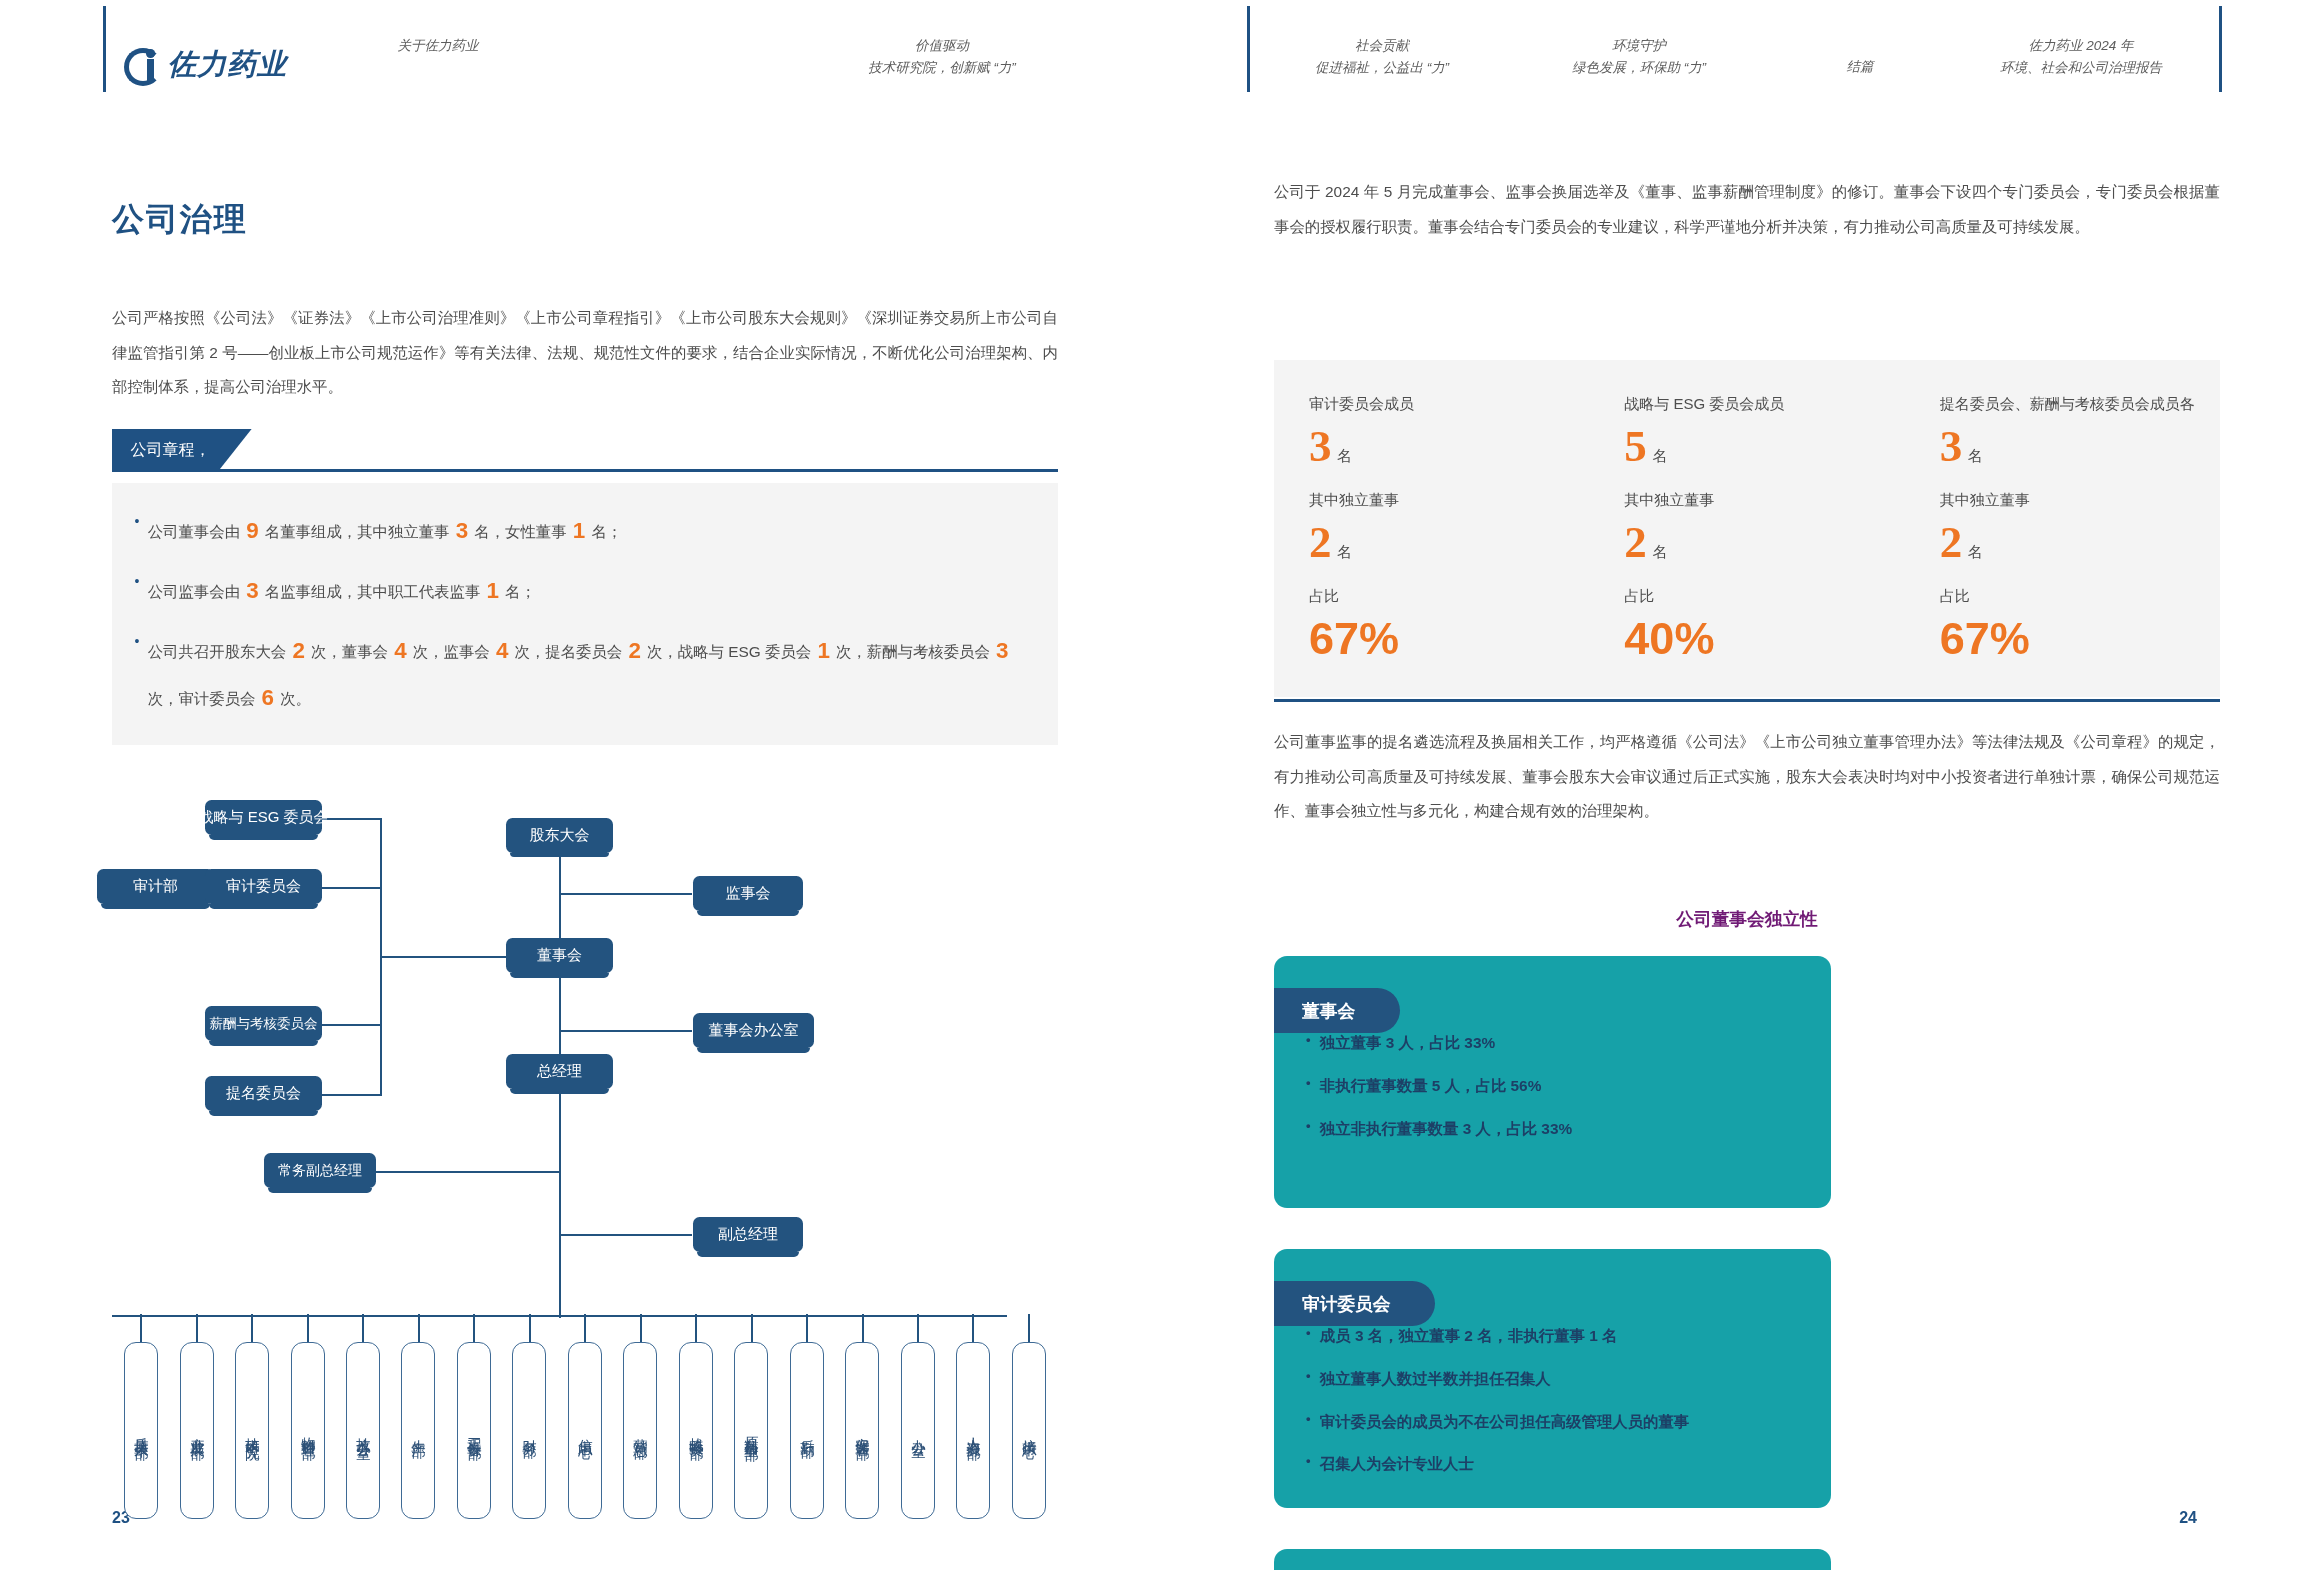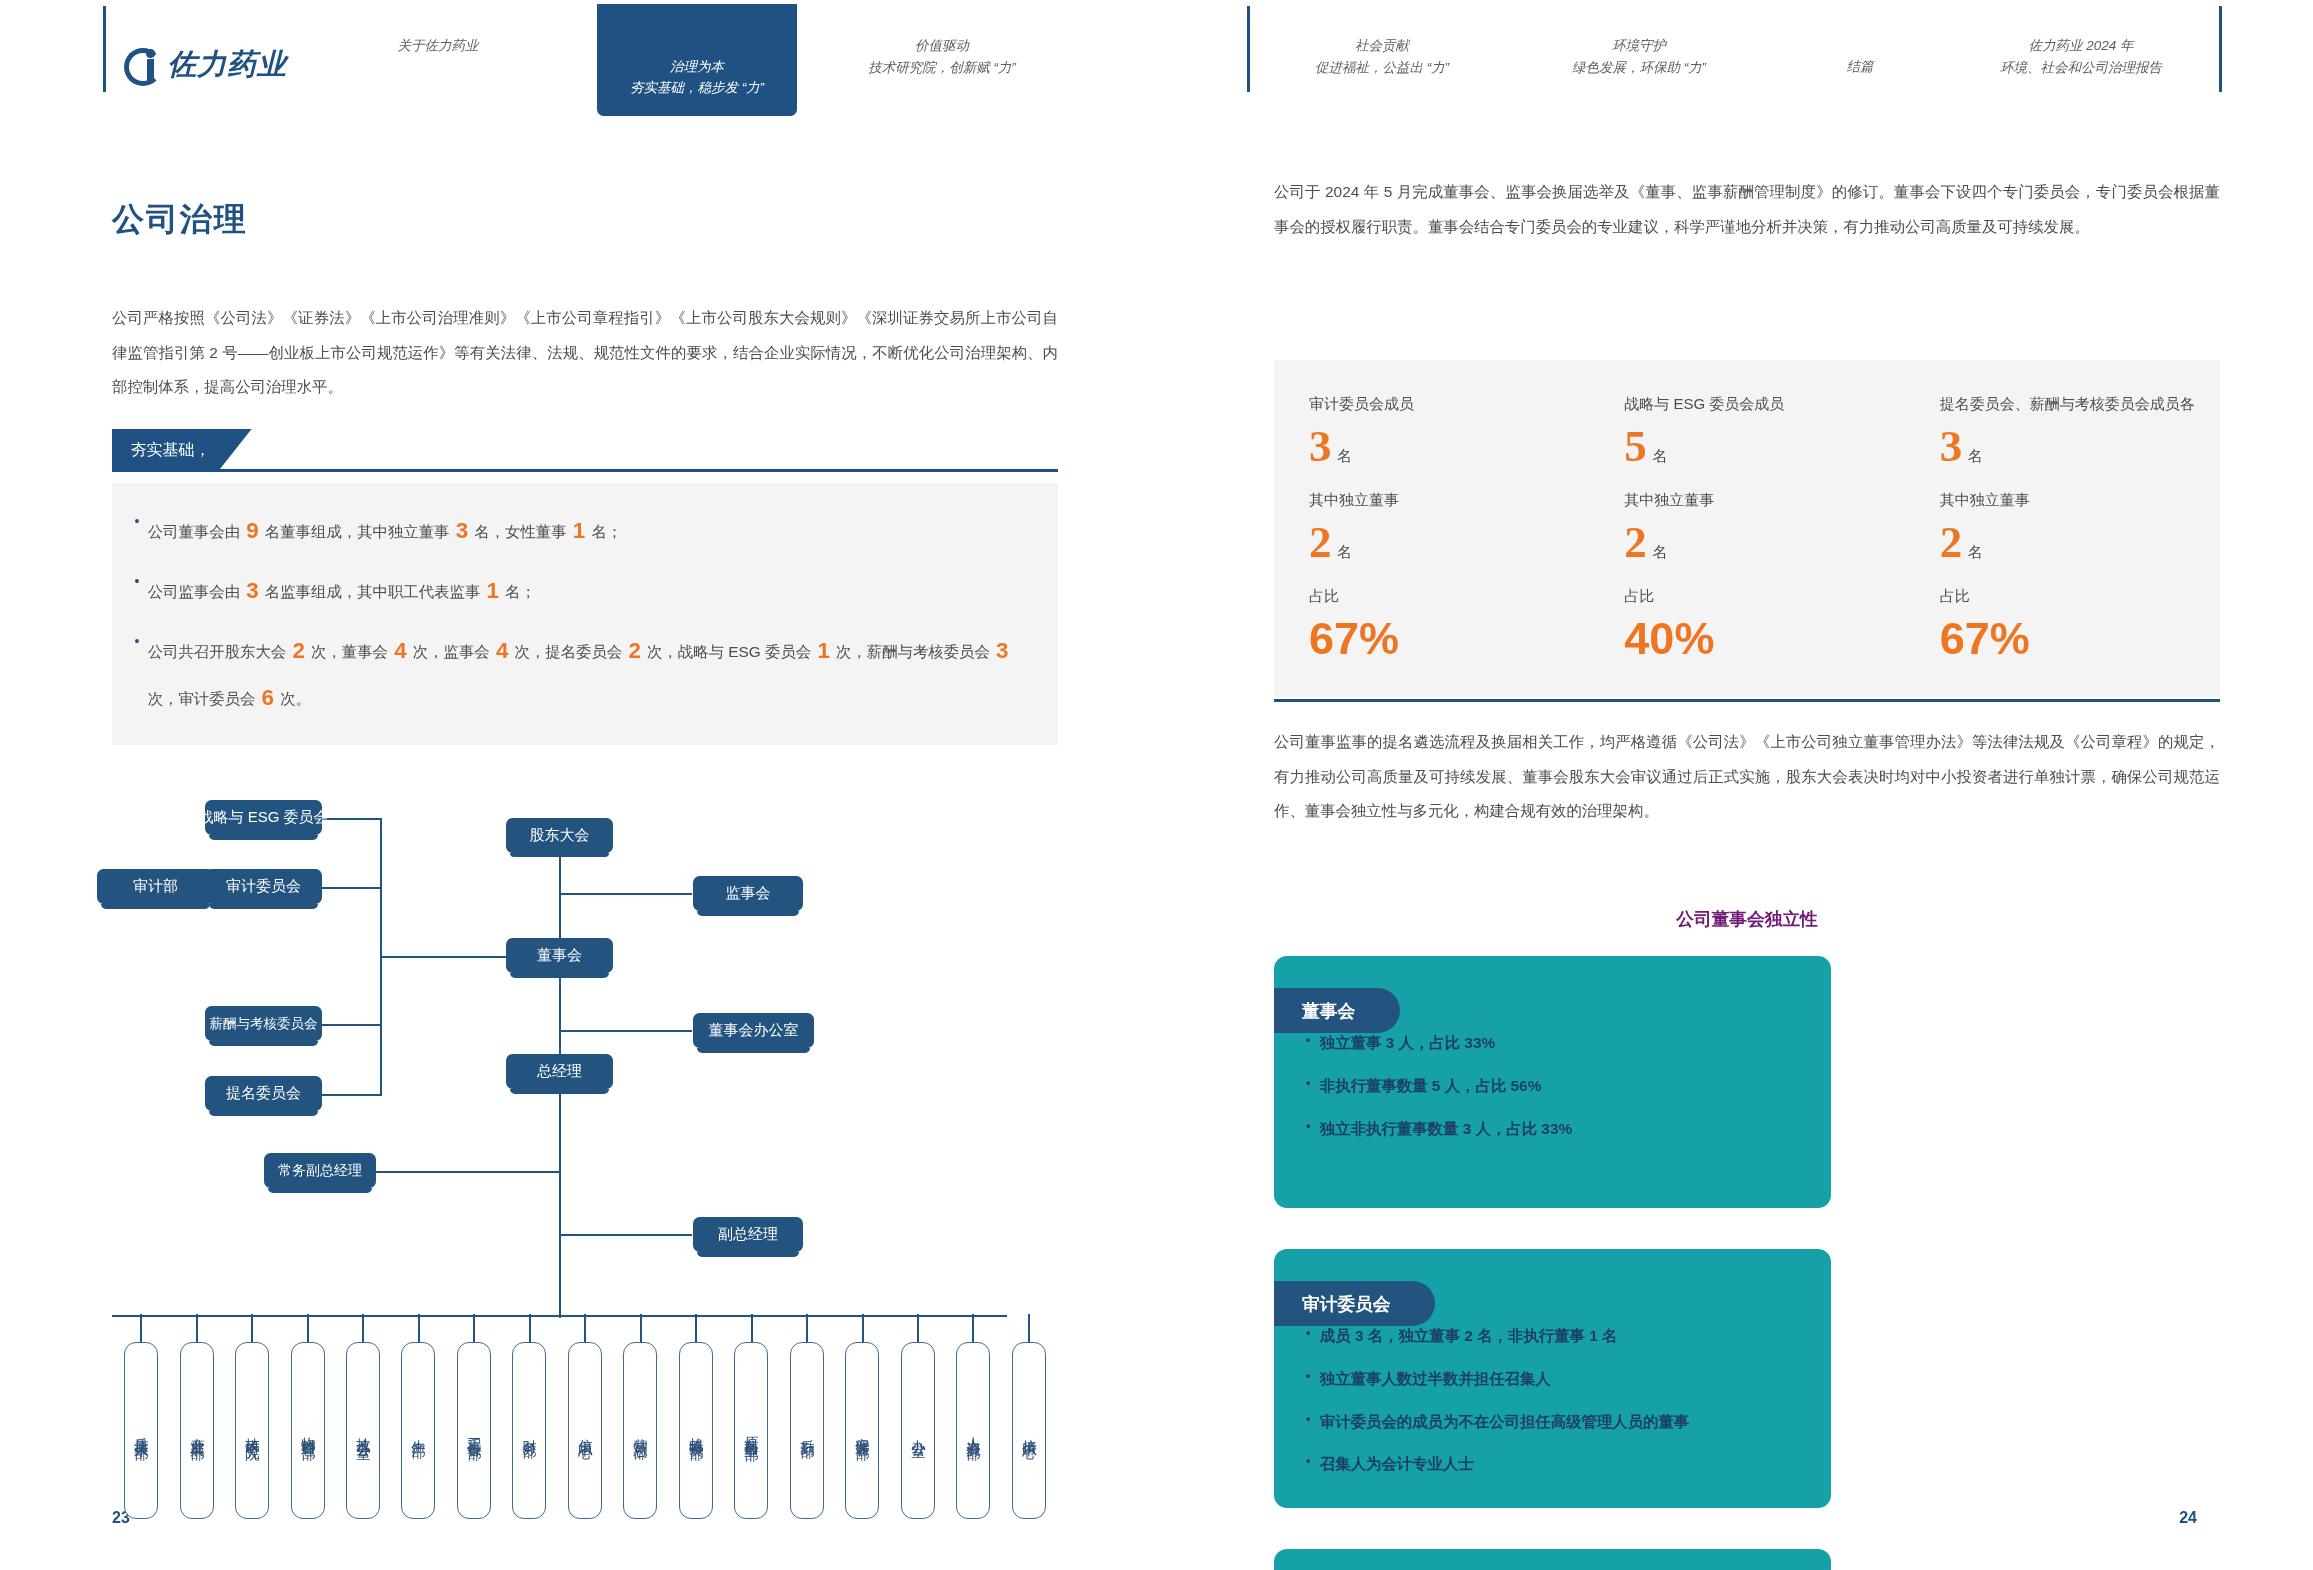--- a/index.html
+++ b/index.html
@@ -104,24 +104,20 @@
           <span class="dot"></span>
           <span class="stem"></span>
       </span>
       <span class="logo-text">佐力药业</span>
     </div>
 
     <div class="nav-item" style="left:331px;width:214px">
       <span class="l1">关于佐力药业</span>
     </div>
 
-    <div class="nav-active" style="left:597px;width:200px;height:112px">
-      <span class="l1">治理为本</span>
-      <span class="l2">夯实基础，稳步发 “力”</span>
-    </div>
 
     <div class="nav-item" style="left:816px;width:252px">
       <span class="l1">价值驱动</span>
       <span class="l2">技术研究院，创新赋 “力”</span>
     </div>
 
     <div class="nav-item" style="left:1263px;width:238px">
       <span class="l1">社会贡献</span>
       <span class="l2">促进福祉，公益出 “力”</span>
     </div>
@@ -141,21 +137,21 @@
     </div>
   </div>
 
   <div class="page-left">
 
     <div class="page-title">公司治理</div>
 
     <div class="body-para" style="position:absolute;left:112px;top:182px;width:946px">公司严格按照《公司法》《证券法》《上市公司治理准则》《上市公司章程指引》《上市公司股东大会规则》《深圳证券交易所上市公司自律监管指引第 2 号——创业板上市公司规范运作》等有关法律、法规、规范性文件的要求，结合企业实际情况，不断优化公司治理架构、内部控制体系，提高公司治理水平。</div>
 
     <div class="tagbar" style="position:absolute;left:112px;top:310px;width:946px">
-      <div class="tag">夯实基础，</div>
+      <div class="tag">公司章程，</div>
       <div class="rule"></div>
     </div>
 
     <div class="greybox" style="position:absolute;left:112px;top:364px;width:946px">
 
       <div class="bullet-li">
         <span class="bullet-dot">•</span>
         <span>
           公司董事会由 <span class="num-o">9</span>
           名董事组成，其中独立董事 <span class="num-o">3</span>

